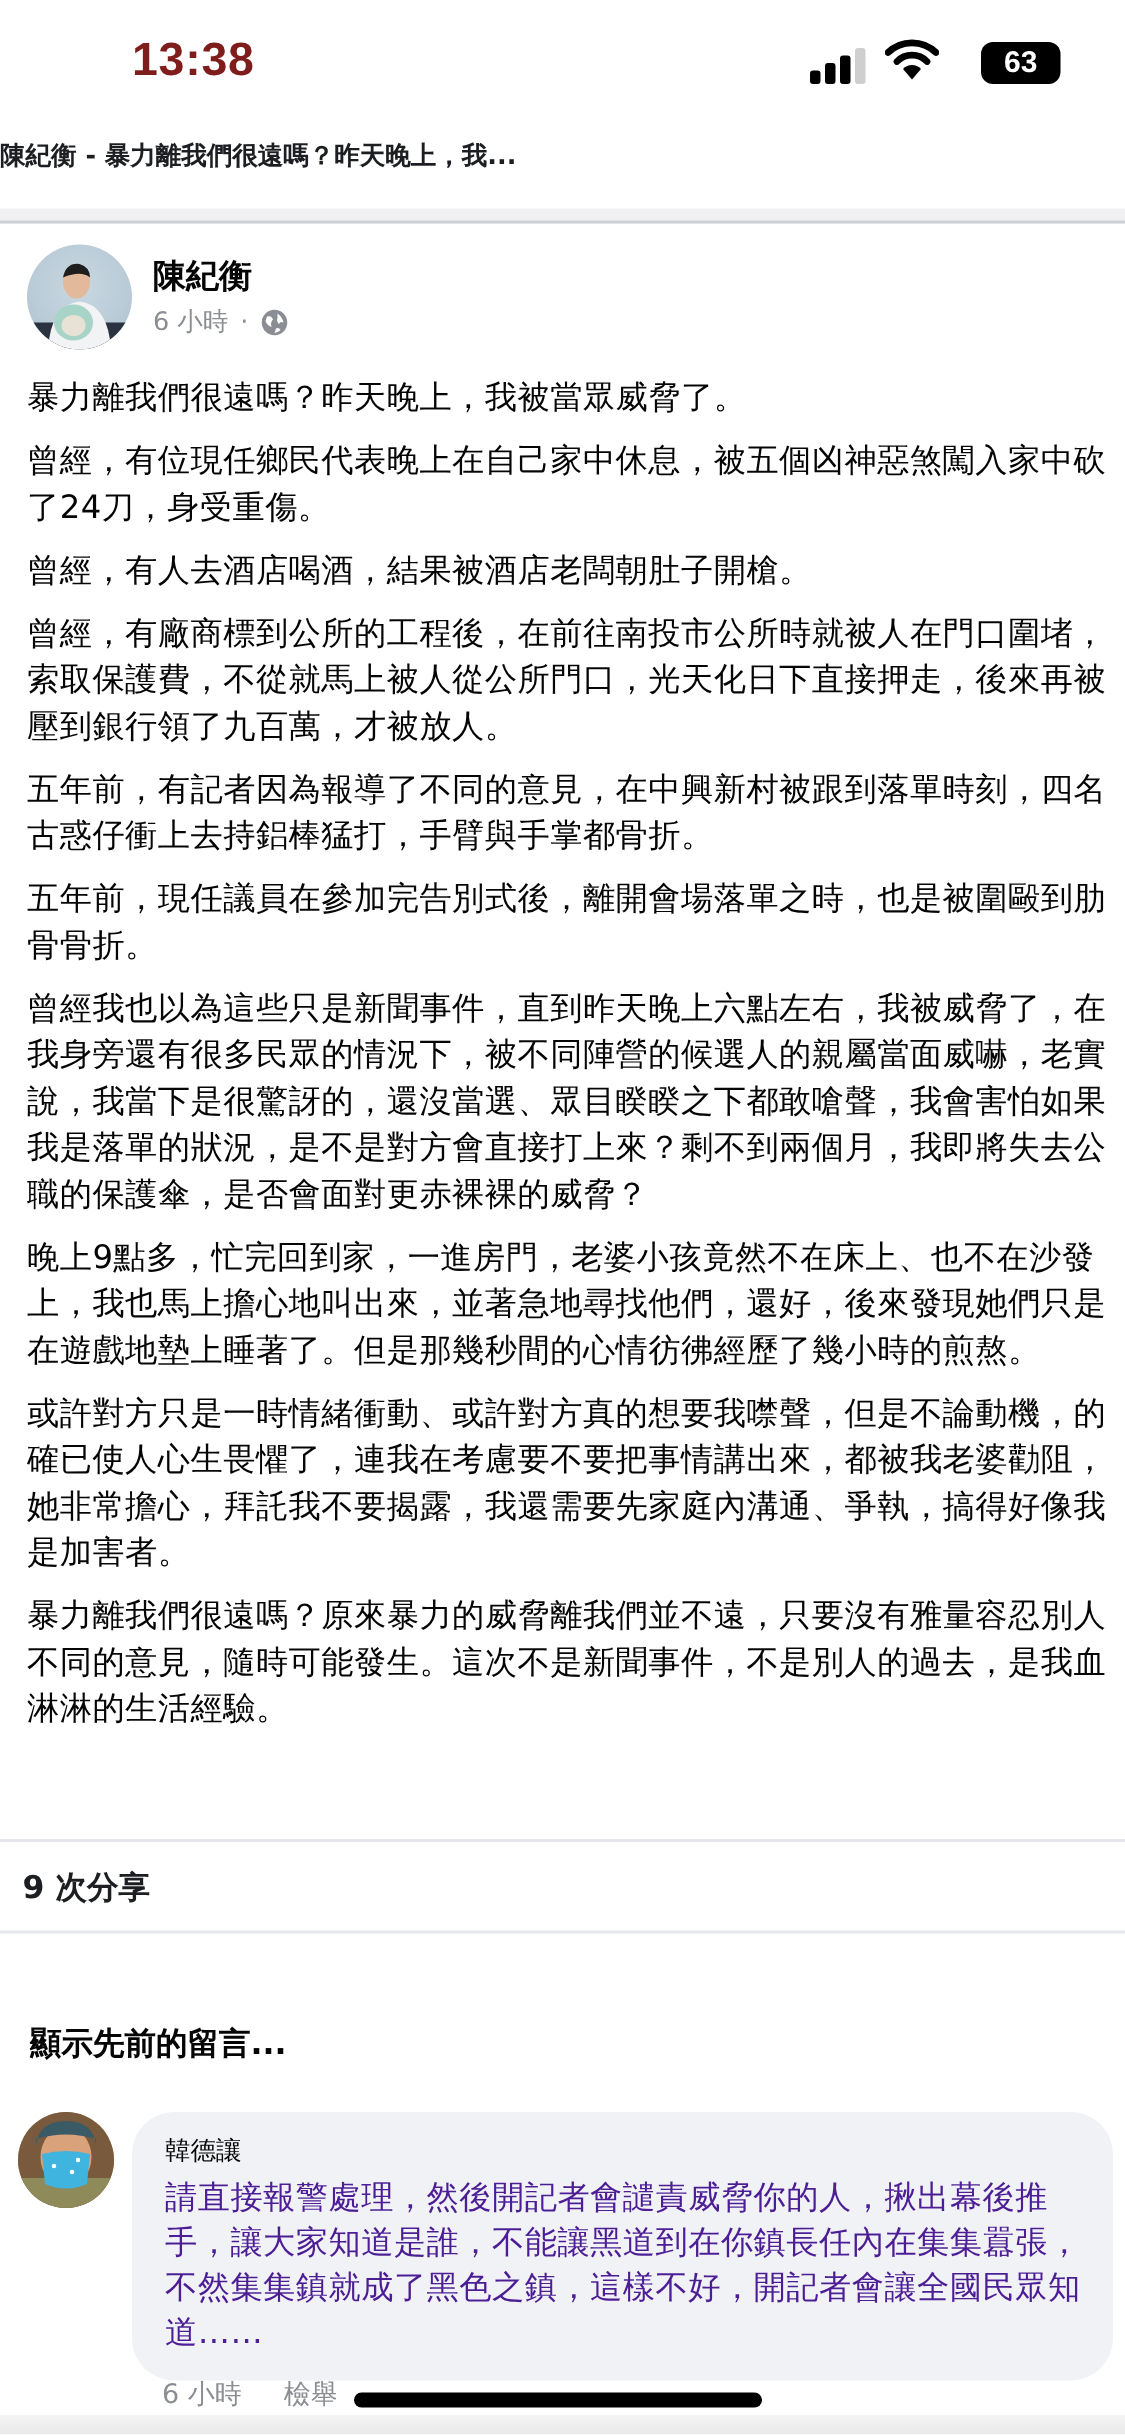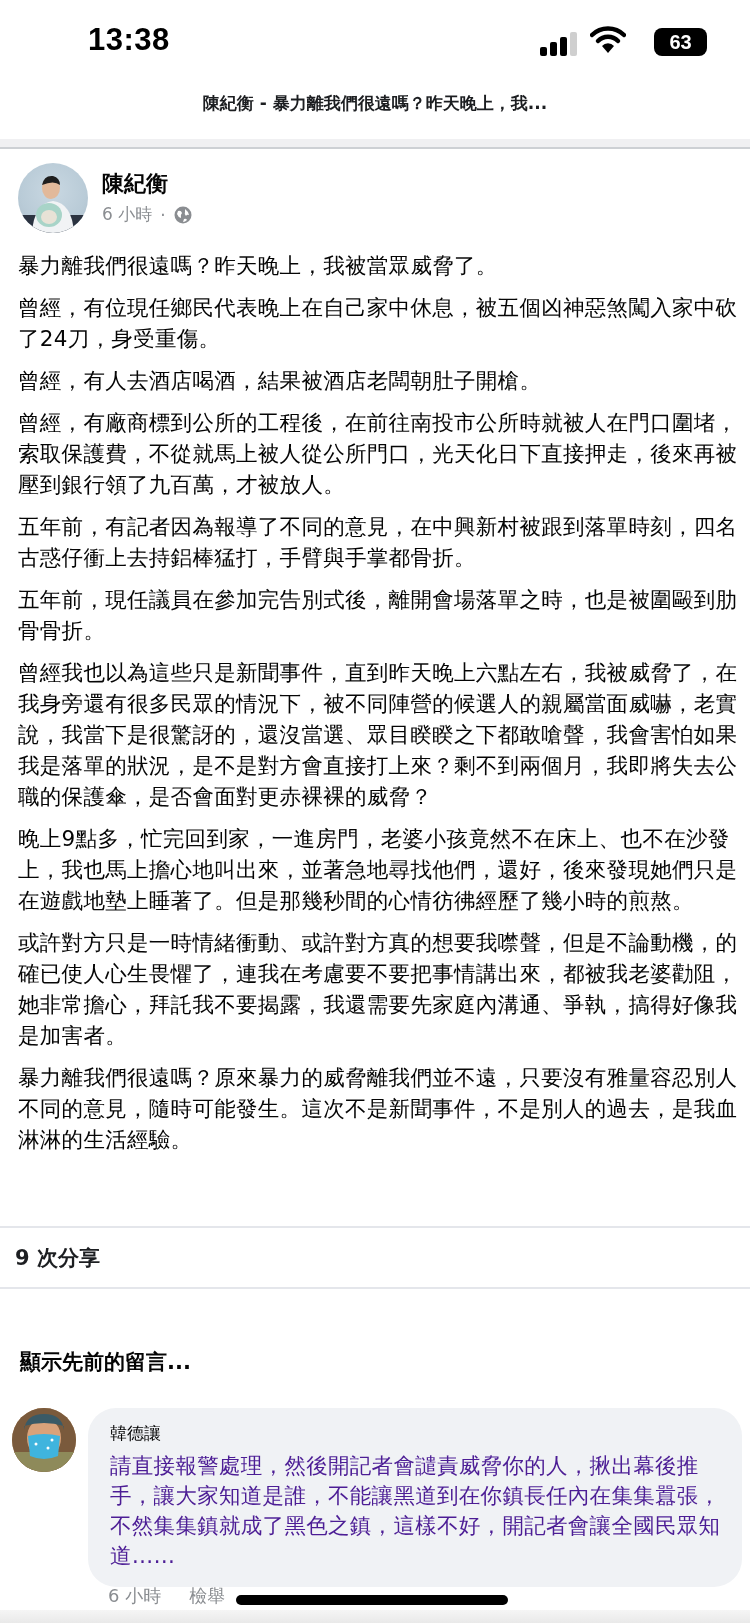--- a/index.html
+++ b/index.html
@@ -1,30 +1,30 @@
 <!DOCTYPE html>
 <html><head>
 <meta charset="utf-8">
 <style>
   * { box-sizing: border-box; margin: 0; padding: 0; }
   html, body { width: 750px; height: 1623px; background: #ffffff; overflow: hidden; }
   body { font-family: "DejaVu Sans", "Liberation Sans", sans-serif; color: #050505; position: relative; }
 
   
   .status-bar { position: absolute; top: 0; left: 0; width: 750px; height: 90px; }
-  .status-time { position: absolute; left: 88px; top: 22px; font-size: 31px; font-weight: 600; letter-spacing: 0.5px; color: #000000; font-family: "Liberation Sans", sans-serif; }
+  .status-time { position: absolute; left: 88px; top: 22px; font-size: 31px; font-weight: 600; letter-spacing: 0.5px; color: #7f1d1d; font-family: "Liberation Sans", sans-serif; }
   .signal { position: absolute; left: 540px; top: 30px; width: 40px; height: 26px; }
   .signal span { position: absolute; bottom: 0; width: 7px; border-radius: 2px; background: #000; }
   .wifi { position: absolute; left: 590px; top: 25px; width: 36px; height: 30px; }
   .battery { position: absolute; left: 637px; top: 28px; width: 58px; height: 28px; }
   .battery-body { position: absolute; left: 17px; top: 0; width: 53px; height: 28px; background: #000; border-radius: 8px; color: #fff; font-weight: 700; font-size: 20px; text-align: center; line-height: 28px; font-family: "Liberation Sans", sans-serif; }
   .battery-tip { position: absolute; left: 55px; top: 9px; width: 3px; height: 10px; background: #000; border-radius: 0 2px 2px 0; }
 
   
-  .nav-title { position: absolute; top: 92px; left: 0; width: 750px; text-align: center; font-size: 17px; font-weight: 700; color: #1c1e21; }
+  .nav-title { position: absolute; top: 92px; left: 0; width: 750px; text-align: left; font-size: 17px; font-weight: 700; color: #1c1e21; }
   .nav-divider { position: absolute; top: 139px; left: 0; width: 750px; height: 10px; background: #f0f0f2; border-bottom: 2px solid #cdd0d4; }
 
   
   .post-header { position: absolute; top: 163px; left: 18px; height: 70px; }
   .avatar-author { position: absolute; left: 0; top: 0; width: 70px; height: 70px; border-radius: 50%; overflow: hidden; background: radial-gradient(circle at 50% 40%, #c9d8e2 0%, #b9cbd7 60%, #a9bac6 100%); }
   .author-name { position: absolute; left: 84px; top: 6px; font-size: 22px; font-weight: 700; color: #050505; white-space: nowrap; }
   .post-meta { position: absolute; left: 84px; top: 40px; font-size: 17px; color: #8a8d91; white-space: nowrap; display: flex; align-items: center; }
   .post-meta .dot { margin: 0 8px; }
   .globe { width: 18px; height: 18px; display: inline-block; }
 

